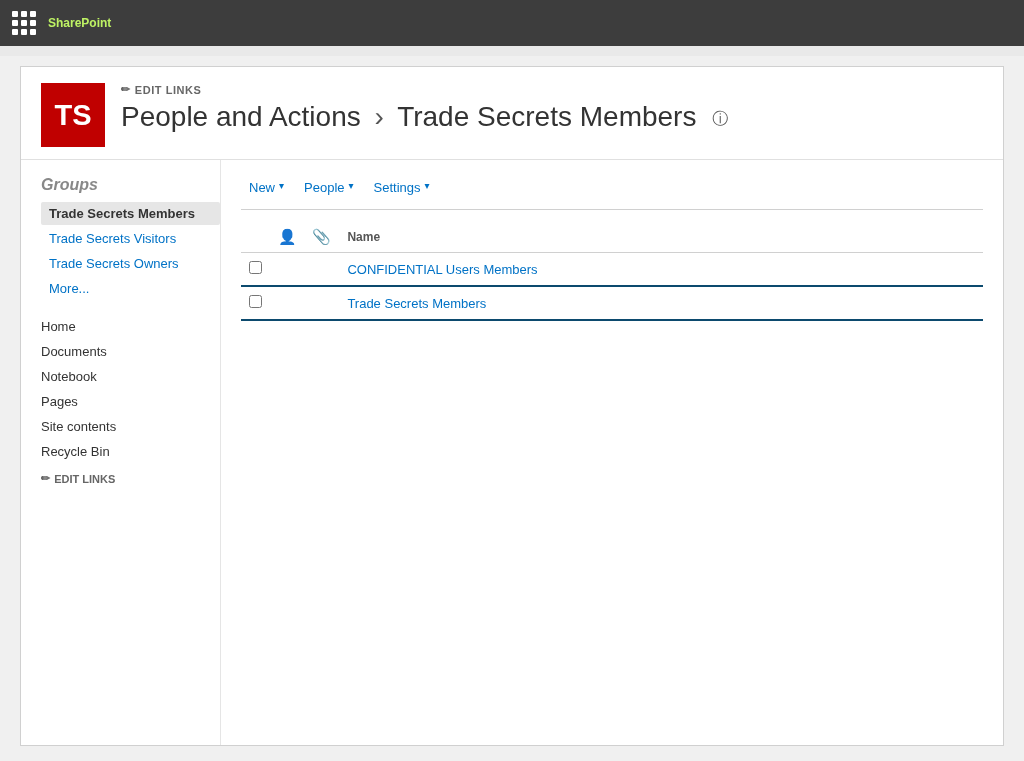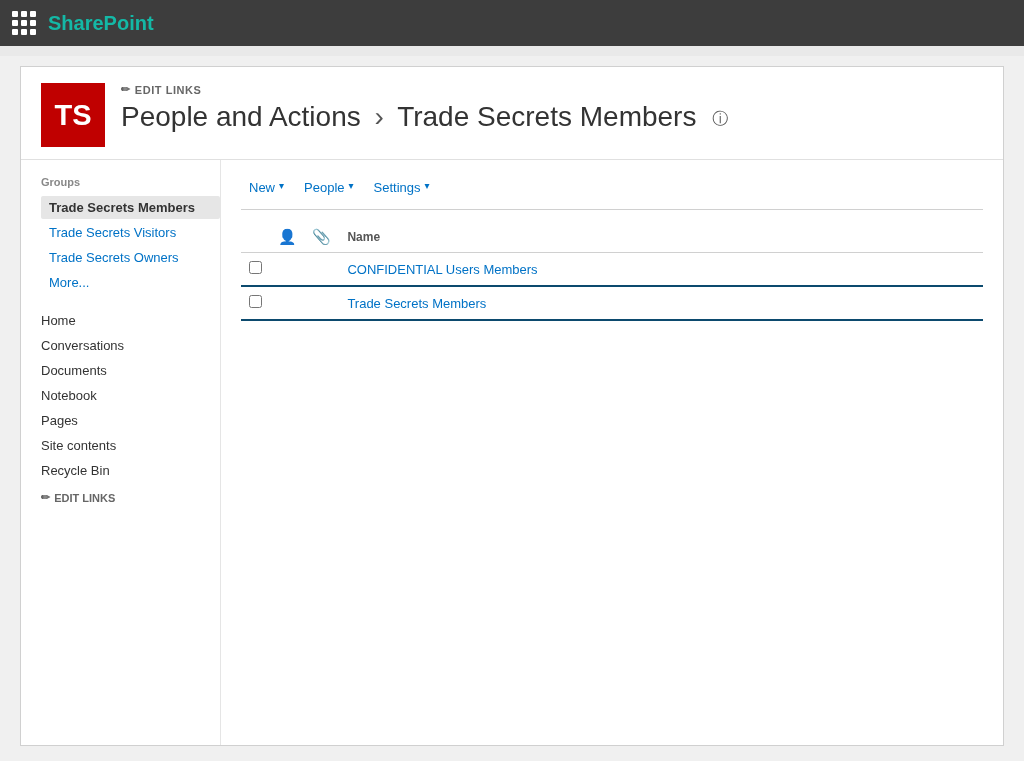--- a/index.html
+++ b/index.html
@@ -20,22 +20,22 @@
       grid-template-rows: repeat(3, 6px);
       gap: 3px;
     }
     .topbar-grid-dot {
       width: 6px;
       height: 6px;
       background: #fff;
       border-radius: 1px;
     }
     .topbar-title {
-      color: #14b8a6;
-      font-size: 20px;
+      color: #bef264;
+      font-size: 12px;
       font-weight: 600;
     }
 
     
     .subbar {
       background: #e9e9e9;
       height: 10px;
     }
 
     
@@ -110,25 +110,26 @@
     }
 
     
     .sidebar {
       width: 200px;
       flex-shrink: 0;
       padding: 16px 0 16px 20px;
       border-right: 1px solid #e5e5e5;
     }
     .sidebar-section-label {
-      font-size: 11px;
+      font-size: 16px;
       color: #888;
       font-weight: 600;
       margin-bottom: 8px;
       text-transform: none;
+      font-style: italic;
     }
     .sidebar-group-item {
       display: block;
       padding: 4px 8px;
       cursor: pointer;
       color: #0072c6;
       font-size: 13px;
       border-radius: 2px;
       margin-bottom: 2px;
     }
@@ -275,23 +276,20 @@
         <span>Trade Secrets Owners</span>
       </div>
       <div class="sidebar-group-item">
         <span>More...</span>
       </div>
 
       <div class="sidebar-divider"></div>
 
       <div class="sidebar-nav-item">
         <span>Home</span>
-      </div>
-      <div class="sidebar-nav-item">
-        <span>Conversations</span>
       </div>
       <div class="sidebar-nav-item">
         <span>Documents</span>
       </div>
       <div class="sidebar-nav-item">
         <span>Notebook</span>
       </div>
       <div class="sidebar-nav-item">
         <span>Pages</span>
       </div>

